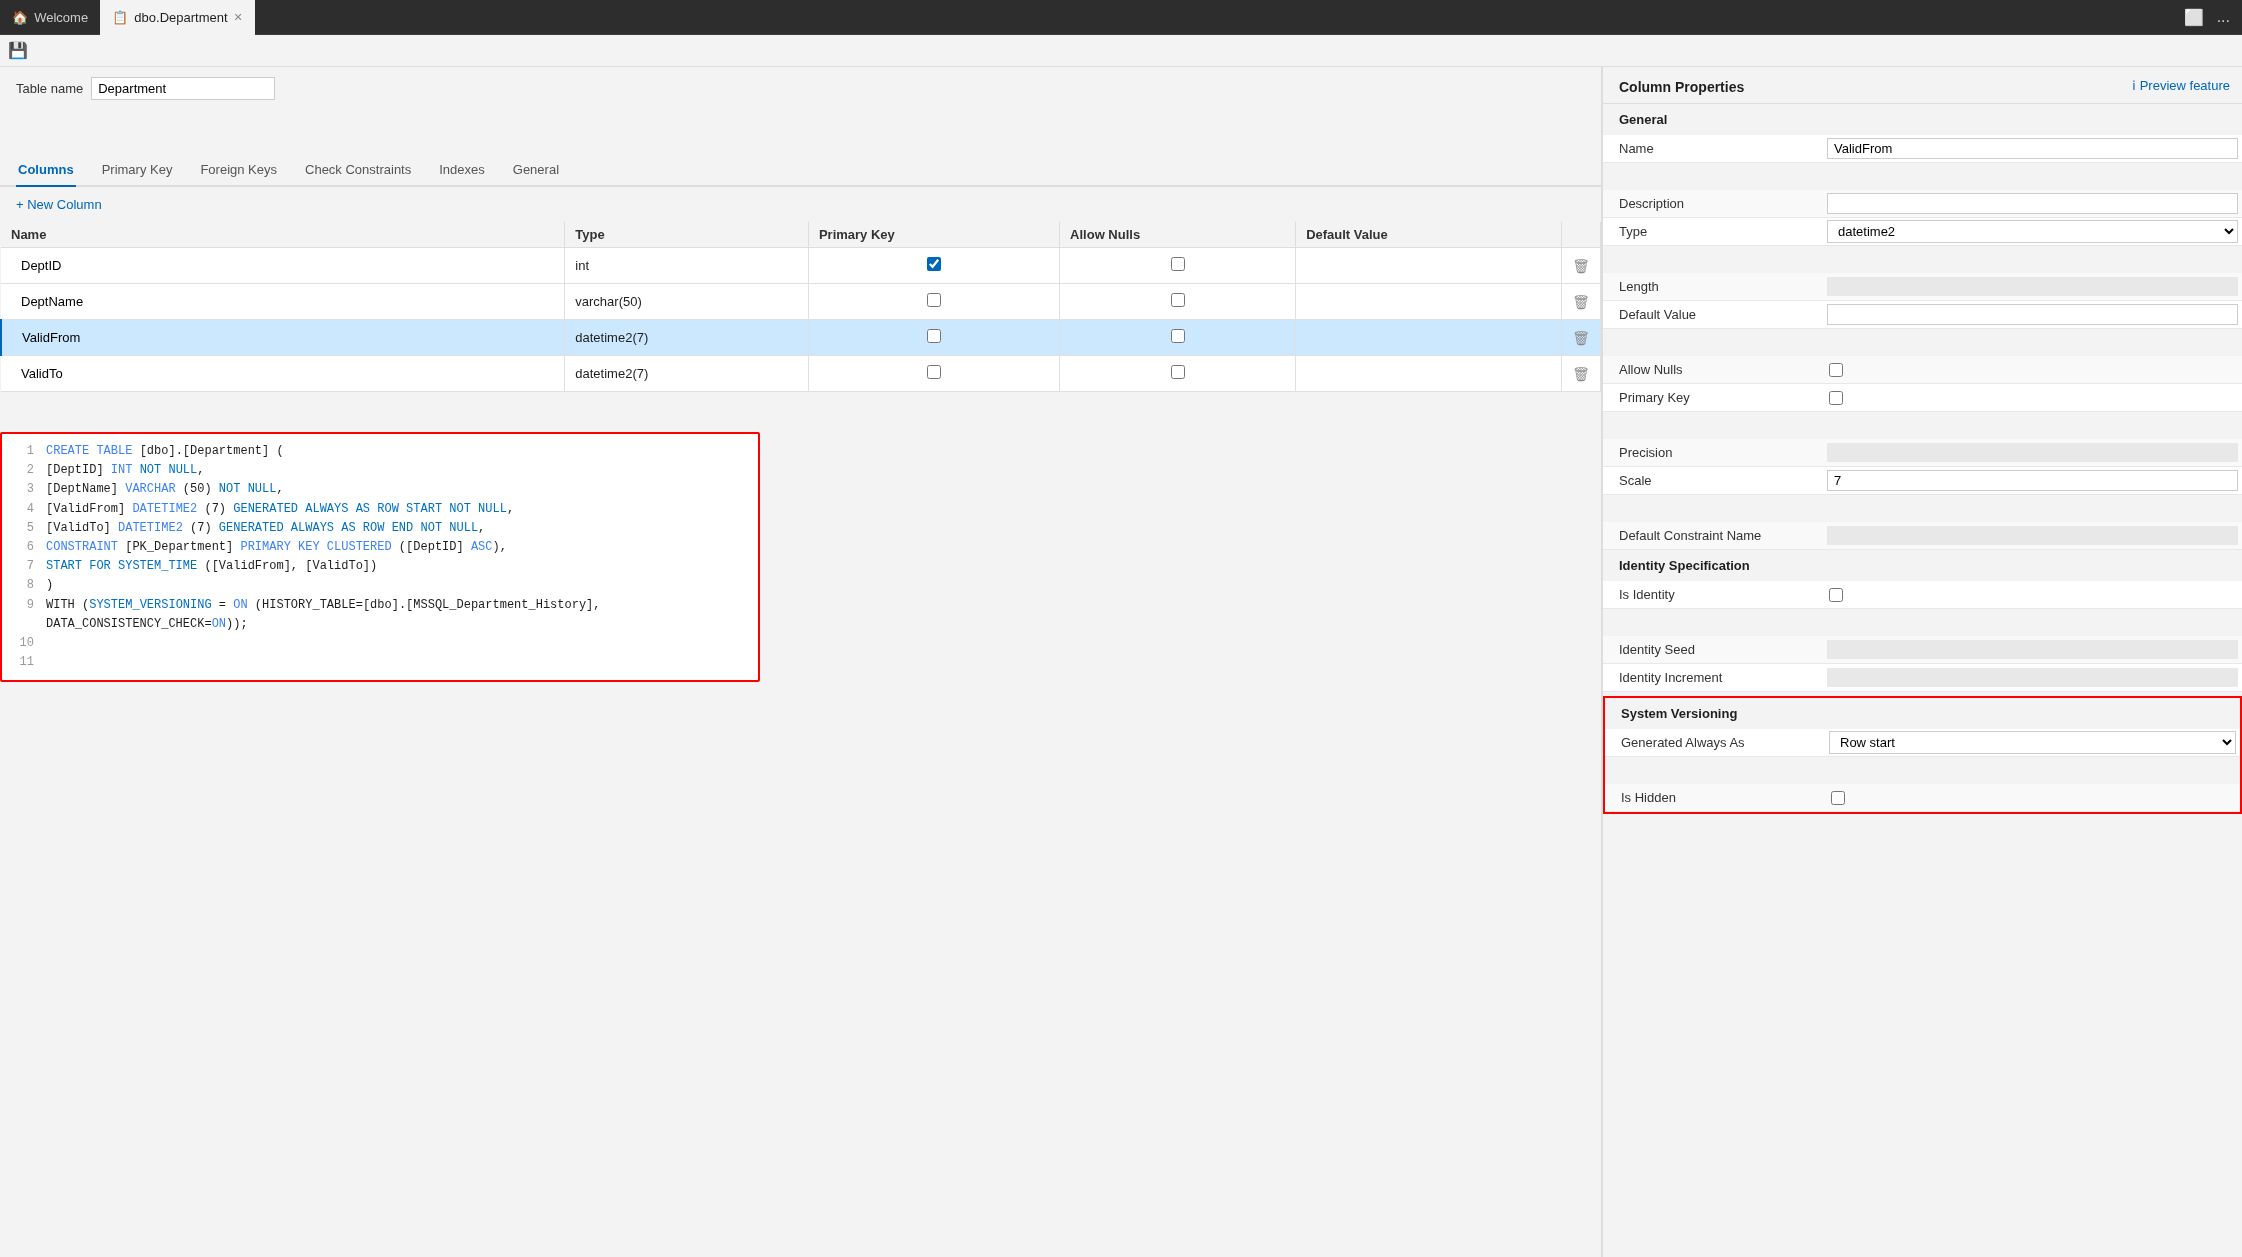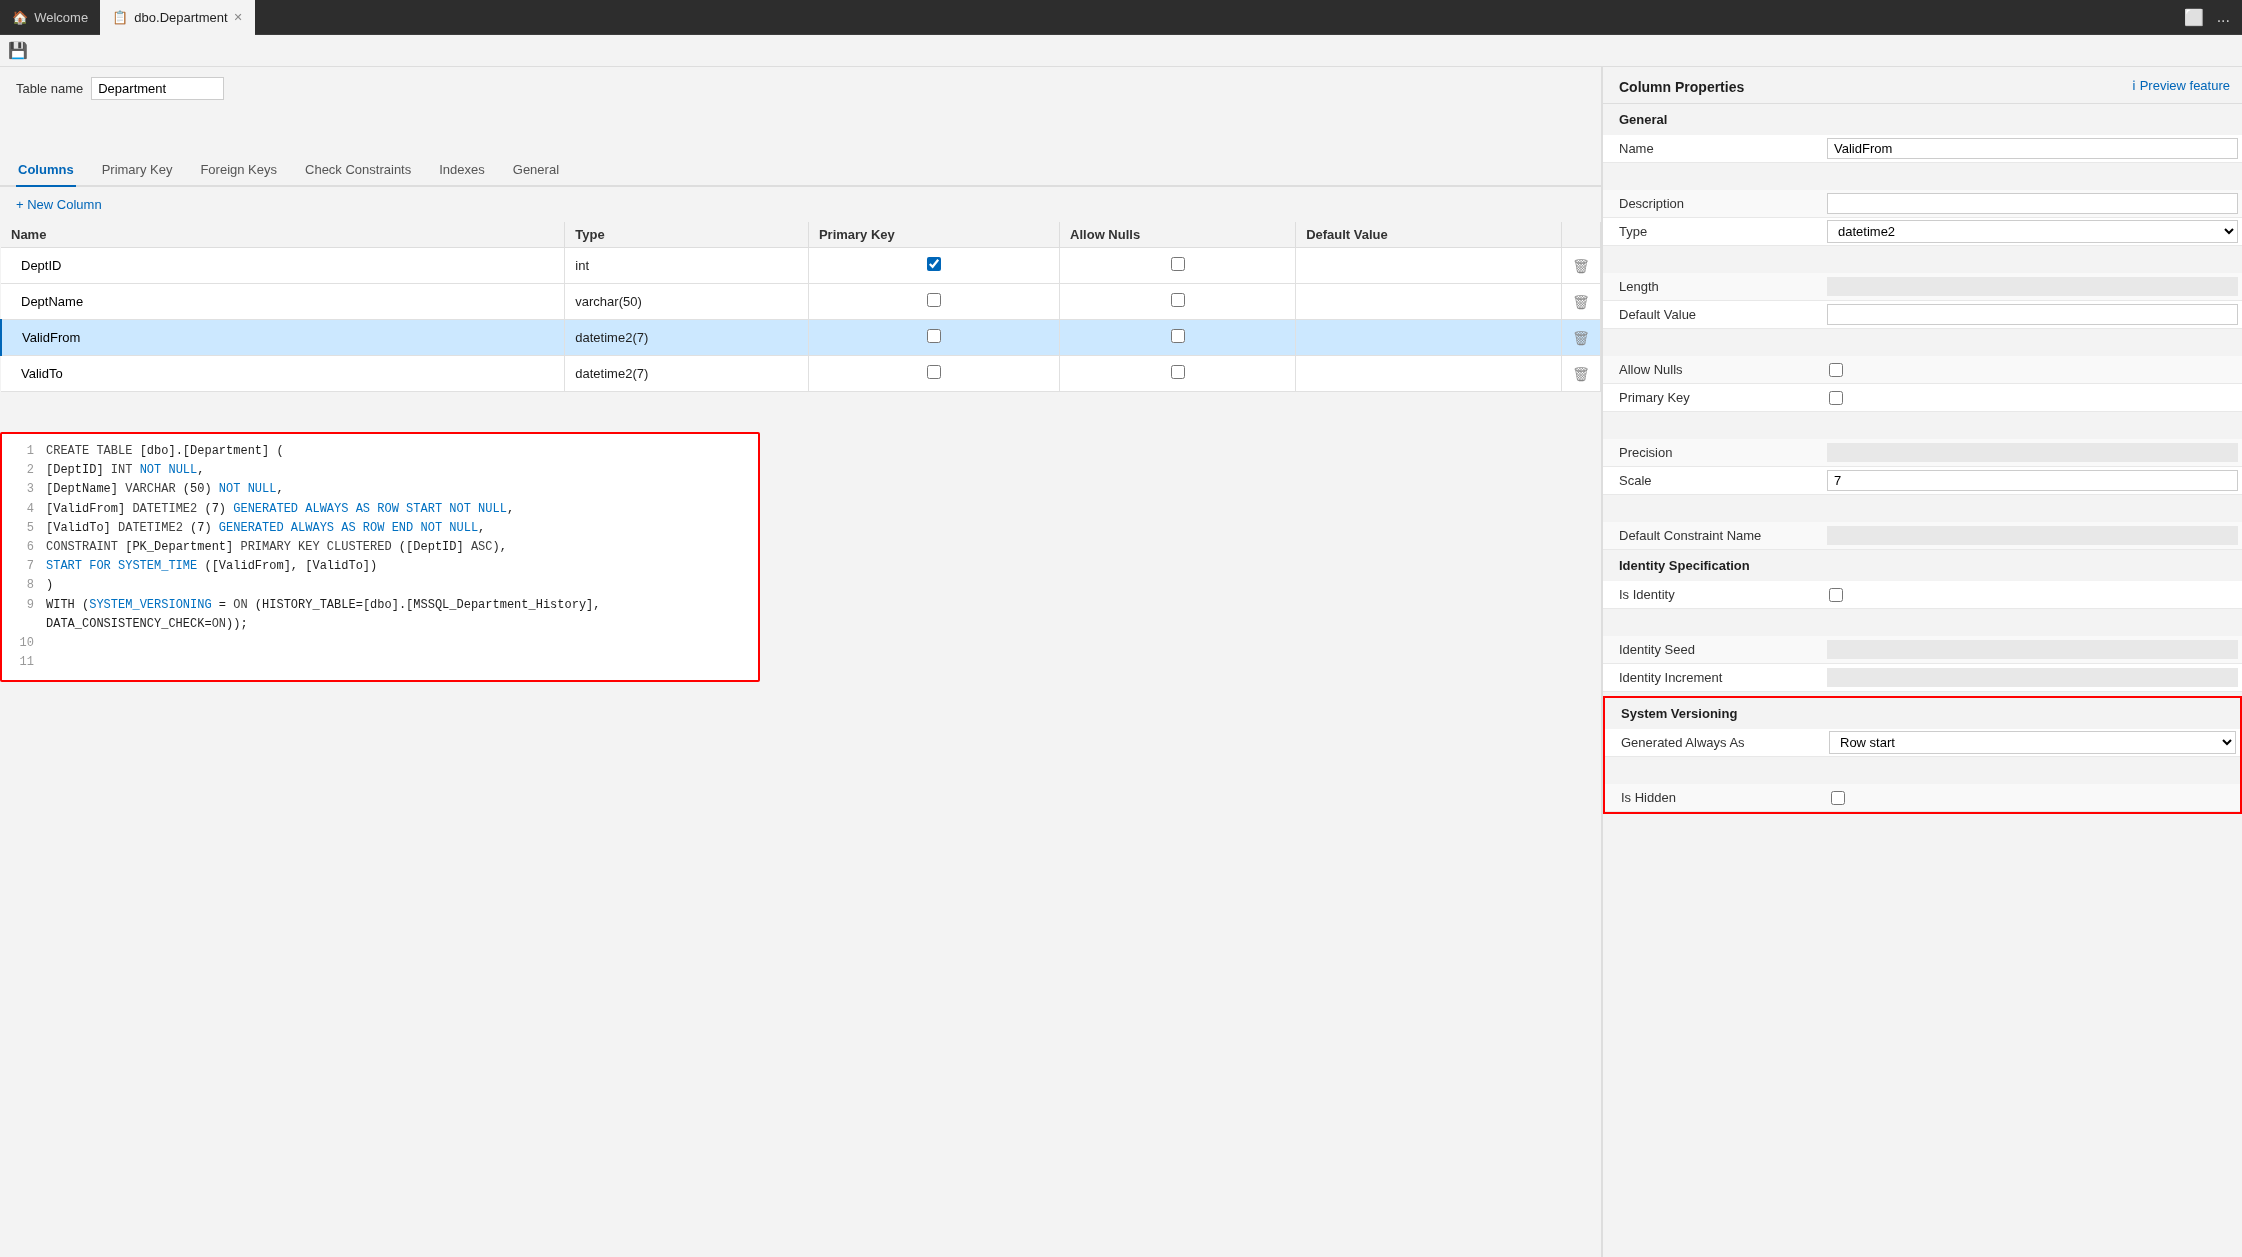--- a/index.html
+++ b/index.html
@@ -37,21 +37,21 @@
     
     .left-panel { flex: 1; overflow: auto; background: #f3f3f3; border-right: 1px solid #ddd; }
 
     
     .table-name-row {
       display: flex; align-items: center; padding: 10px 16px; gap: 8px;
     }
     .table-name-label { font-size: 13px; color: #333; }
     .table-name-input {
       border: 1px solid #ccc; padding: 3px 6px; font-size: 13px;
-      background: #fff; width: 133px; outline: none;
+      background: #fff; width: 184px; outline: none;
     }
 
     
     .tab-bar {
       display: flex; align-items: center; border-bottom: 2px solid #ddd;
       padding: 0 16px; background: #f3f3f3; gap: 24px;
     }
     .tab-item {
       padding: 8px 2px; font-size: 13px; cursor: pointer; color: #555;
       border-bottom: 2px solid transparent; margin-bottom: -2px; margin-top: 44px;
@@ -144,21 +144,21 @@
     .scripts-title {
       font-size: 13px; font-weight: 600; padding: 8px 16px;
       border-bottom: 1px solid #ddd; background: #f9f9f9;
     }
     .scripts-body {
       padding: 8px 16px; font-family: 'Consolas', 'Courier New', monospace;
       font-size: 12px; line-height: 1.6; background: #fff;
     }
     .line { display: flex; gap: 12px; }
     .line-num { color: #999; min-width: 16px; text-align: right; user-select: none; }
-    .kw { color: #404040; }
+    .kw { color: #3b82f6; }
     .kw2 { color: #0070c1; }
     .code-text { color: #1e1e1e; }
     .not-null { color: #0070c1; }
 
     .layout-row { display: flex; position: relative; }
   </style>
 </head>
 <body>
 
 <div class="title-bar">

